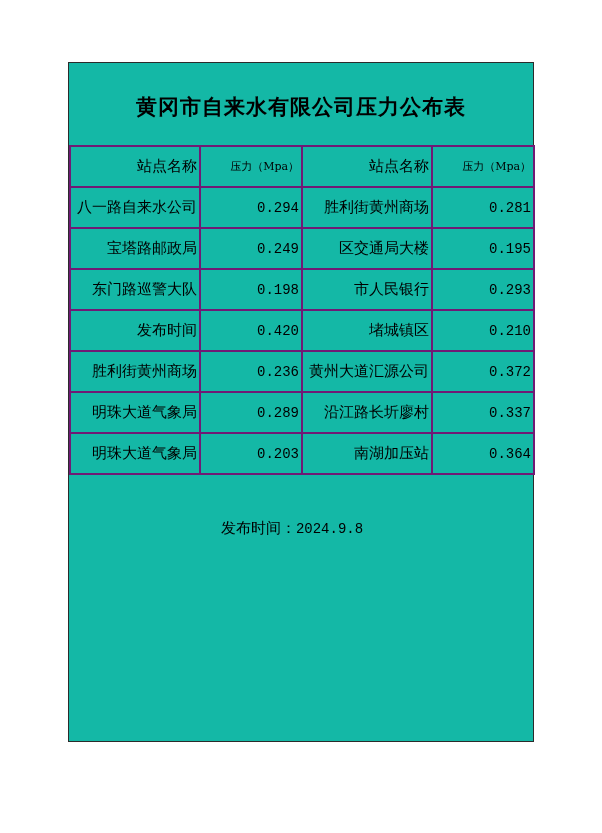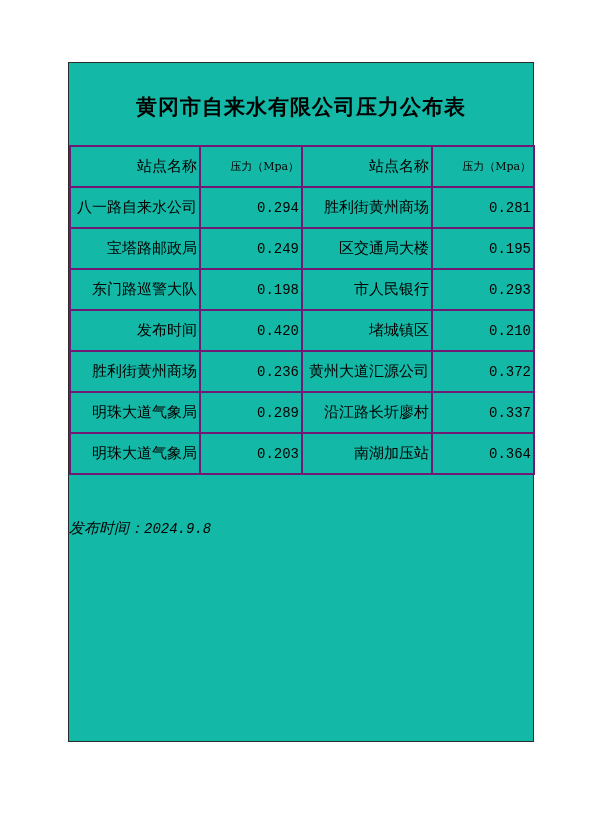--- a/index.html
+++ b/index.html
@@ -60,26 +60,25 @@
   }
   table.pressure-table tr.header-row td {
     font-size: 15px;
   }
   table.pressure-table tr.header-row td.unit {
     font-size: 11px;
   }
   .col-name { width: 130px; }
   .col-val  { width: 102px; }
   .footer {
-    text-align: left;
+    text-align: center;
     font-size: 15px;
     padding-top: 44px;
     padding-right: 18px;
     font-family: "DejaVu Serif", "Liberation Serif", serif;
-    font-style: italic;
   }
   .footer .date {
     font-family: "Liberation Mono", "DejaVu Sans Mono", monospace;
     font-size: 14px;
   }
 </style>
 </head>
 <body>
 
 <div class="page">

